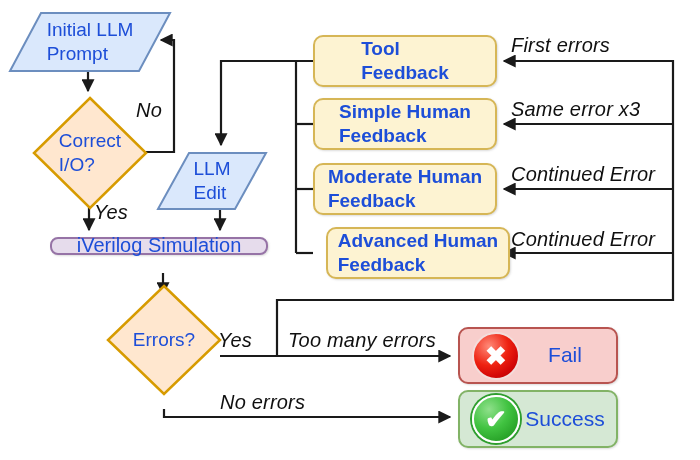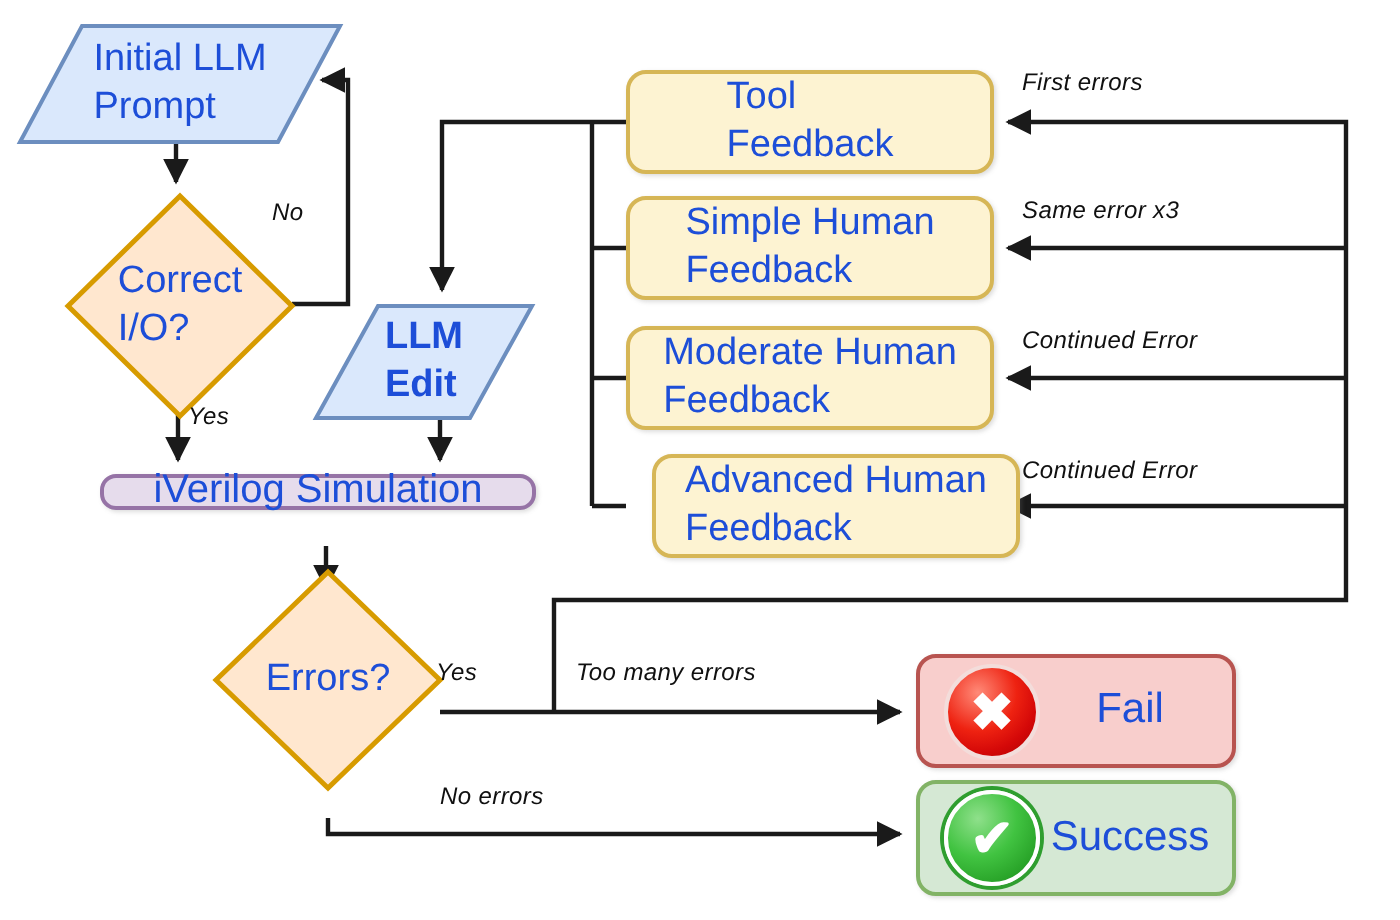--- a/index.html
+++ b/index.html
@@ -19,21 +19,21 @@
     color:#1d4ed8;
   }
   .rrect{
     position:absolute;z-index:2;box-sizing:border-box;
     display:flex;align-items:center;justify-content:center;
     border-radius:10px;
     box-shadow:1px 1px 2px rgba(120,120,120,0.25);
   }
   .feedback{
     background:#fdf3d2;border:2px solid #d6b656;
-    left:313px;width:184px;height:52px;
+    left:313px;width:184px;height:52px;font-weight:bold;
   }
   .simulation{
     background:#e6dcec;border:2px solid #9673a6;
     left:50px;top:237px;width:218px;height:18px;border-radius:8px;
   }
   .simulation .node-label{font-size:20px;}
   .terminal{left:458px;width:160px;height:57px;justify-content:flex-start;padding-left:12px;}
   .fail-box{background:#f8cecc;border:2px solid #b85450;top:327px;}
   .success-box{background:#d5e8d4;border:2px solid #82b366;top:390px;height:58px;}
   .status-icon{
@@ -45,21 +45,21 @@
     background:radial-gradient(circle at 34% 28%, #ff8a78 0%, #ee2211 45%, #d40808 70%, #a80000 100%);
     border:2px solid #f3dddb;
   }
   .check-ball{
     background:radial-gradient(circle at 34% 28%, #8fe08b 0%, #41c341 45%, #2aa52a 75%, #1d861d 100%);
     border:2px solid #ffffff;
     box-shadow:0 0 0 2px #2f9e2f;
   }
   .terminal .node-label{margin:12px auto;padding-right:6px;font-size:21px;}
   .edge-label{
-    position:absolute;z-index:4;font-style:italic;font-size:12px;
+    position:absolute;z-index:4;font-style:italic;font-size:20px;
     color:#101010;white-space:nowrap;letter-spacing:0.2px;
   }
 </style>
 </head>
 <body>
 
 <div class="stage">
 
   <svg class="wires" width="700" height="460" viewBox="0 0 700 460">
     <defs>
@@ -105,21 +105,21 @@
   </div>
 
   <div class="node" style="left:32px;top:96px;width:116px;height:114px;">
     <svg width="116" height="114">
       <polygon points="58,2 114,57 58,112 2,57" fill="#ffe7cf" stroke="#d79b00" stroke-width="2.5"></polygon>
     </svg>
     <div class="node-label">Correct
 I/O?</div>
   </div>
 
-  <div class="node" style="left:156px;top:152px;width:112px;height:58px;font-weight:bold;">
+  <div class="node" style="left:156px;top:152px;width:112px;height:58px;">
     <svg width="112" height="58">
       <polygon points="33,1 110,1 79,57 2,57" fill="#dae8fc" stroke="#6c8ebf" stroke-width="2"></polygon>
     </svg>
     <div class="node-label">LLM
 Edit</div>
   </div>
 
   <div class="rrect simulation">
     <div class="node-label">iVerilog Simulation</div>
   </div>

